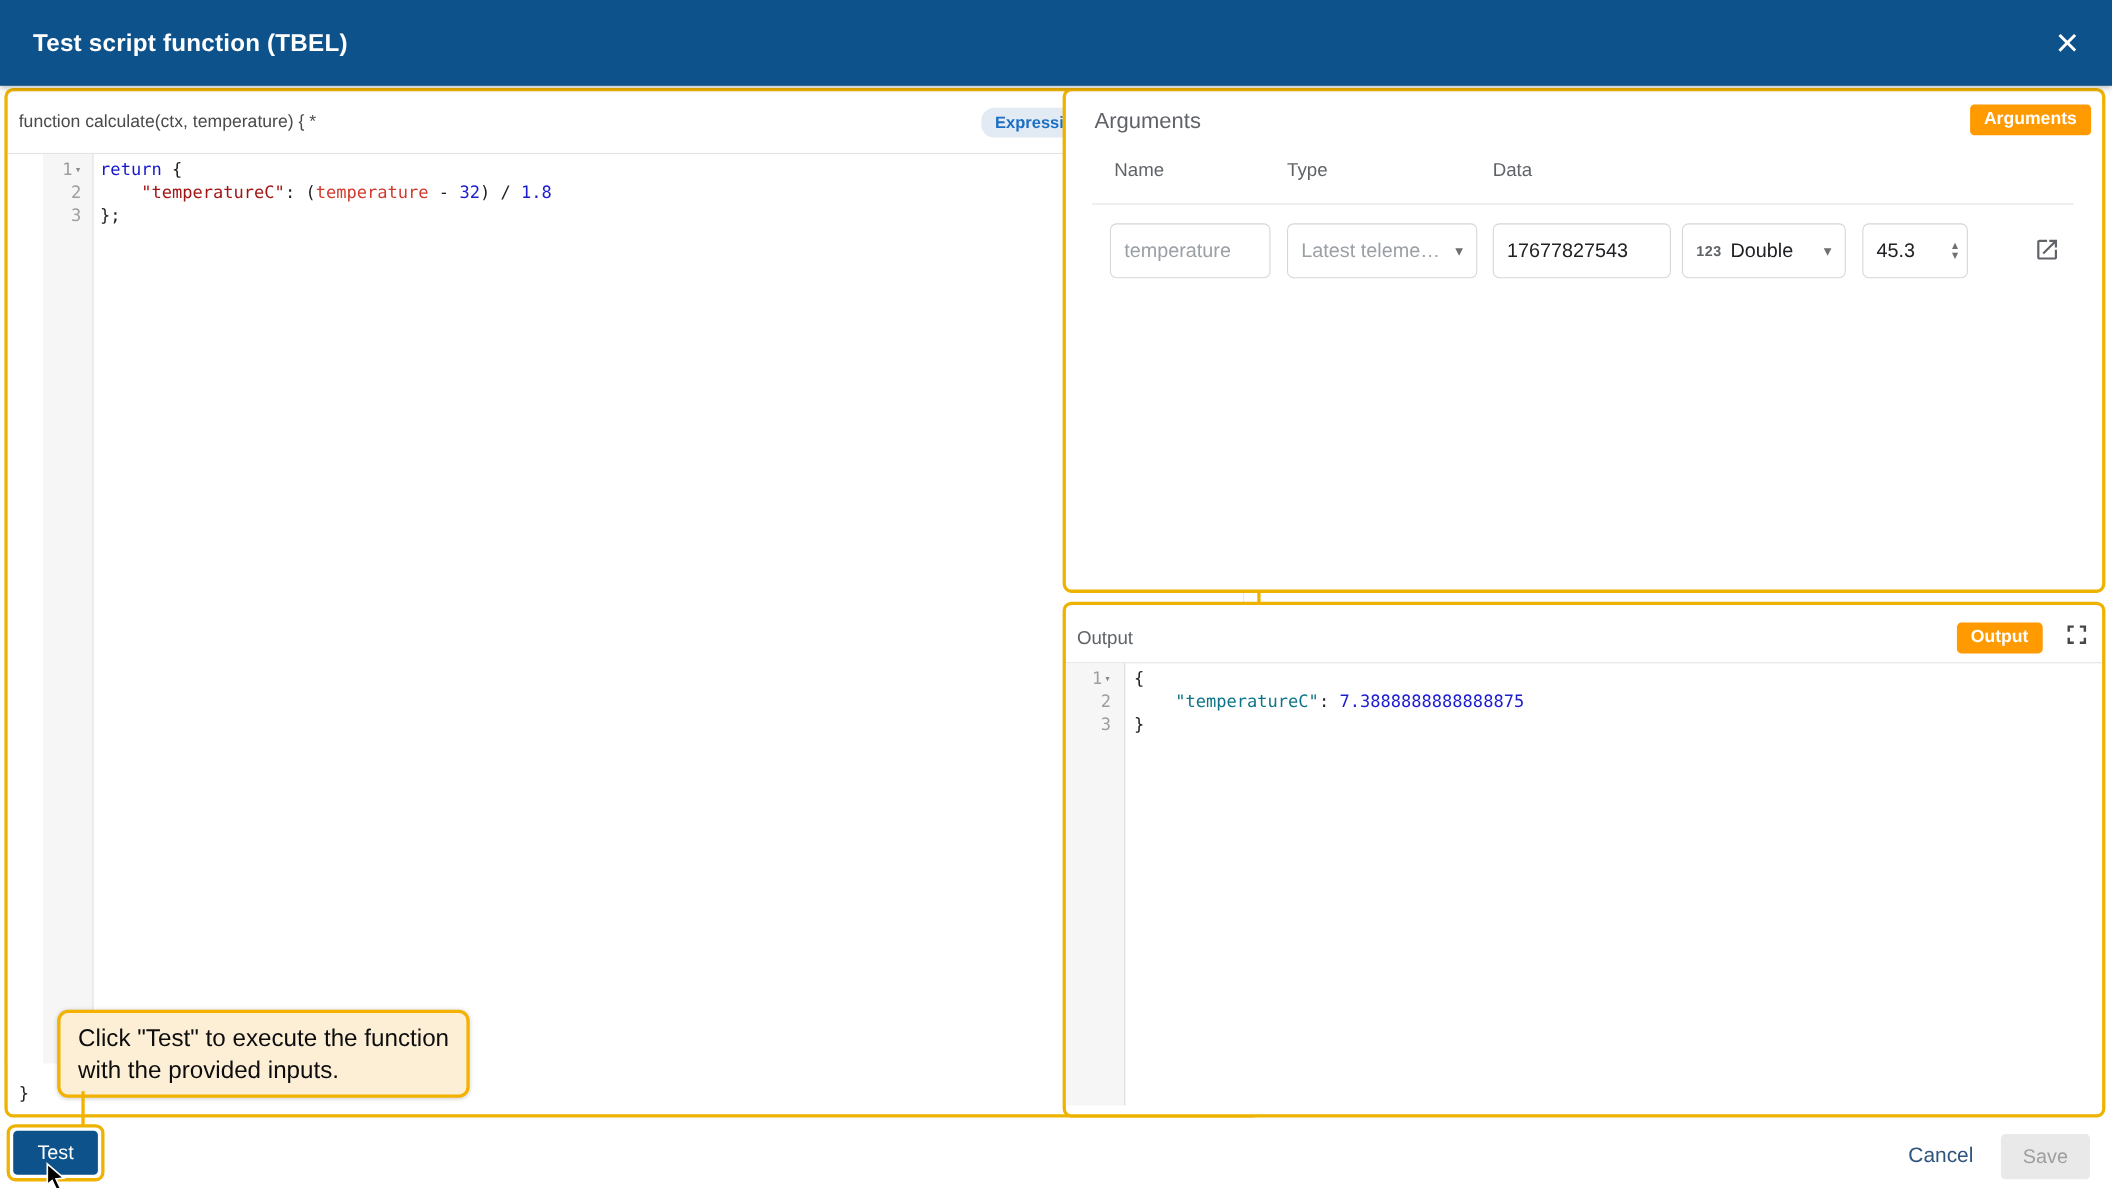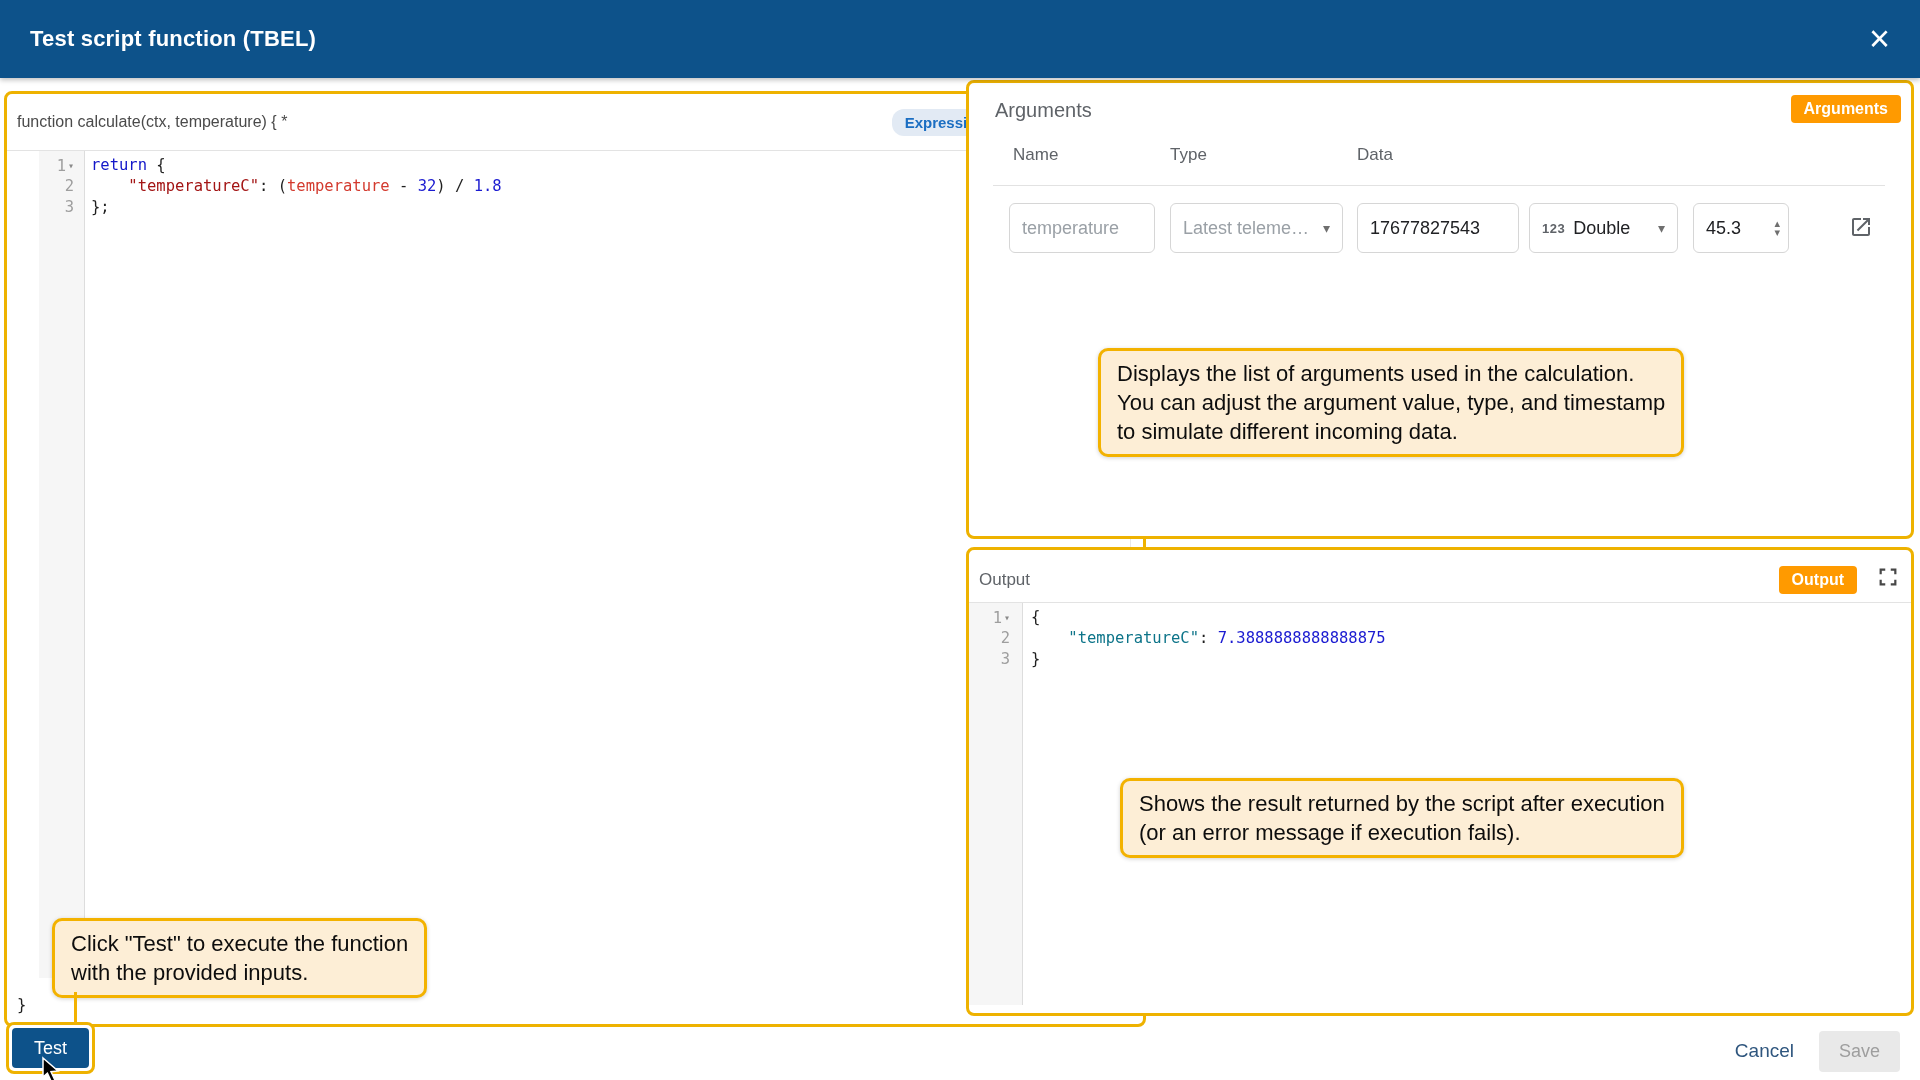--- a/index.html
+++ b/index.html
@@ -8,21 +8,21 @@
            font-family:"Liberation Sans", sans-serif; }
 
   
   .titlebar { position:absolute; left:0; top:0; width:1920px; height:78px; background:#0d528a;
               display:flex; align-items:center; padding:12px 30px; box-shadow:0 2px 5px rgba(0,0,0,.25); z-index:2; }
   .title { color:#fff; font-size:22px; font-weight:bold; letter-spacing:.2px; }
   .close { margin-left:auto; color:#fff; font-size:36px; line-height:1; cursor:pointer; font-weight:300; }
 
   
   .panel { position:absolute; background:#fff; border:3px solid #eeb200; border-radius:8px; }
-  #script-panel { left:4px;   top:91px;  width:1142px; height:936px; }
+  #script-panel { left:4px;   top:80px;  width:1142px; height:936px; }
   #args-panel   { left:966px; top:80px;  width:948px; height:459px; }
   #output-panel { left:966px; top:547px; width:948px; height:469px; }
 
   
   .editor-toolbar { display:flex; align-items:center; height:56px; padding:0 16px 0 10px; gap:16px; }
   .signature { margin-right:auto; color:#4a4a4a; font-size:16px; }
   .chip { background:#e2eaf4; color:#1b6ec2; font-weight:bold; font-size:15px; padding:5px 13px; border-radius:12px; cursor:pointer; }
   .tidy { color:#333; font-size:17px; cursor:pointer;margin-top:44px; }
   .help { width:27px; height:27px; border:2px solid #333; border-radius:50%; display:flex; align-items:center;
           justify-content:center; color:#333; font-size:16px; font-weight:bold; cursor:pointer; }
@@ -201,25 +201,20 @@
         <div class="gl"><span>3</span></div>
       </div>
       <div class="out-code">
         <div class="cl"><span class="tok-plain">{</span></div>
         <div class="cl"><span class="tok-plain">    </span><span class="tok-key">"temperatureC"</span><span class="tok-plain">: </span><span class="tok-number">7.3888888888888875</span></div>
         <div class="cl"><span class="tok-plain">}</span></div>
       </div>
     </div>
   </section>
 
-  <div class="callout" id="args-callout">Displays the list of arguments used in the calculation.
-You can adjust the argument value, type, and timestamp
-to simulate different incoming data.</div>
-  <div class="callout" id="output-callout">Shows the result returned by the script after execution
-(or an error message if execution fails).</div>
   <div class="callout" id="test-callout">Click "Test" to execute the function
 with the provided inputs.</div>
   <div class="connector"></div>
 
   <div class="test-wrap">
     <button class="test-btn">Test</button>
   </div>
   <span class="cursor-icon">
     <svg width="24" height="28" viewBox="0 0 24 28">
         <path d="M3 2l15 13-7 .7 4 8.6-3.6 1.6-4-8.7L3 21z" fill="#000" stroke="#fff" stroke-width="1.5"></path>

